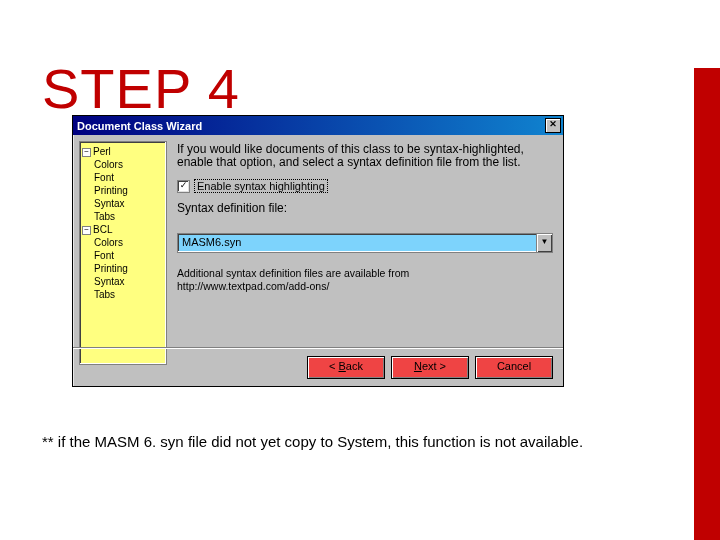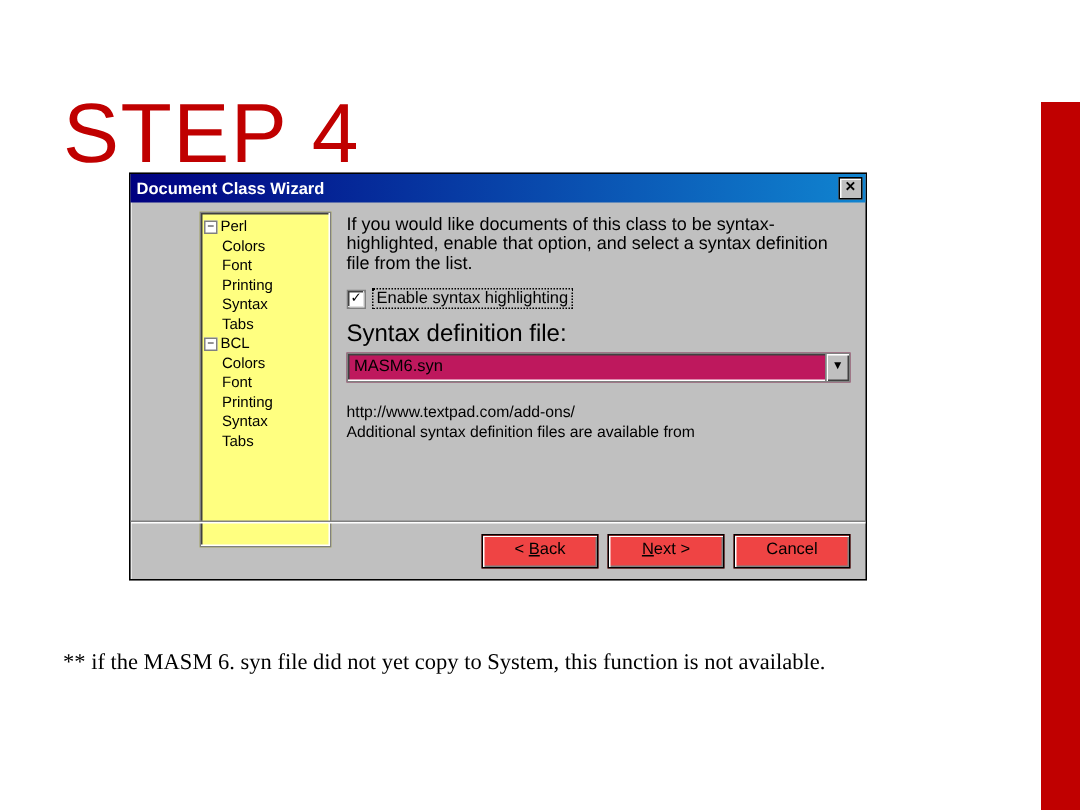--- a/index.html
+++ b/index.html
@@ -25,21 +25,21 @@
     top: 56px;
     left: 42px;
     font-family: Impact, "Arial Black", sans-serif;
     font-size: 56px;
     color: #c00000;
     letter-spacing: 1px;
   }
   .wizard {
     position: absolute;
     top: 115px;
-    left: 86px;
+    left: 72px;
     width: 490px;
     height: 270px;
     background: #c0c0c0;
     border: 1px solid #000;
     box-shadow: inset 1px 1px 0 #e8e8e8;
     font-family: "MS Sans Serif", Tahoma, Arial, sans-serif;
     font-size: 11px;
   }
   .titlebar {
     height: 17px;
@@ -62,21 +62,20 @@
     line-height: 11px;
     text-align: center;
     color: #000;
     font-family: Arial;
     font-weight: bold;
     cursor: pointer;
   }
   .wizard-body {
     display: flex;
     height: 236px;
-    padding-left: 40px;
   }
   .tree {
     width: 82px;
     margin: 6px;
     background: #ffff80;
     border: 1px solid #808080;
     box-shadow: inset -1px -1px 0 #fff, inset 1px 1px 0 #404040;
     padding: 3px 2px;
     font-size: 10px;
     line-height: 13px;
@@ -119,27 +118,27 @@
   }
   .cb {
     width: 11px; height: 11px;
     background: #fff;
     border: 1px solid #808080;
     box-shadow: inset -1px -1px 0 #e0e0e0, inset 1px 1px 0 #404040;
     font-size: 9px;
     line-height: 9px;
     text-align: center;
   }
-  .field-label { font-size: 16px; margin-bottom: 3px; }
+  .field-label { font-size: 12px; margin-bottom: 18px; }
   .combo {
     display: flex;
     height: 18px;
     border: 1px solid #808080;
     box-shadow: inset -1px -1px 0 #fff, inset 1px 1px 0 #404040;
-    background: #be185d;
+    background: #7dd3fc;
     margin-bottom: 14px;
   }
   .combo .value {
     flex: 1;
     padding: 2px 4px;
     font-size: 11px;
   }
   .combo .dd {
     width: 15px;
     background: #c0c0c0;
@@ -176,21 +175,21 @@
     text-align: center;
     line-height: 19px;
     cursor: pointer;
   }
   .btn .u { text-decoration: underline; }
   .footnote {
     position: absolute;
     top: 432px;
     left: 42px;
     right: 50px;
-    font-family: Liberation Serif, serif;
+    font-family: Liberation Sans, sans-serif;
     font-size: 15px;
     line-height: 20px;
     color: #000;
   }
 </style>
 </head>
 <body>
 
 <div class="red-bar"></div>
 
@@ -221,22 +220,22 @@
       <div class="checkbox-row">
         <div class="cb">✓</div>
         <span class="dotted">Enable syntax highlighting</span>
       </div>
       <div class="field-label">Syntax definition file:</div>
       <div class="combo">
         <div class="value">MASM6.syn</div>
         <div class="dd">▼</div>
       </div>
       <div class="note">
+        <div>Additional syntax definition files are available from</div>
         <div>http://www.textpad.com/add-ons/</div>
-        <div>Additional syntax definition files are available from</div>
       </div>
     </div>
   </div>
   <div class="button-row">
     <div class="btn"><span>&lt; <span class="u">B</span>ack</span></div>
     <div class="btn"><span><span class="u">N</span>ext &gt;</span></div>
     <div class="btn">Cancel</div>
   </div>
 </div>
 

